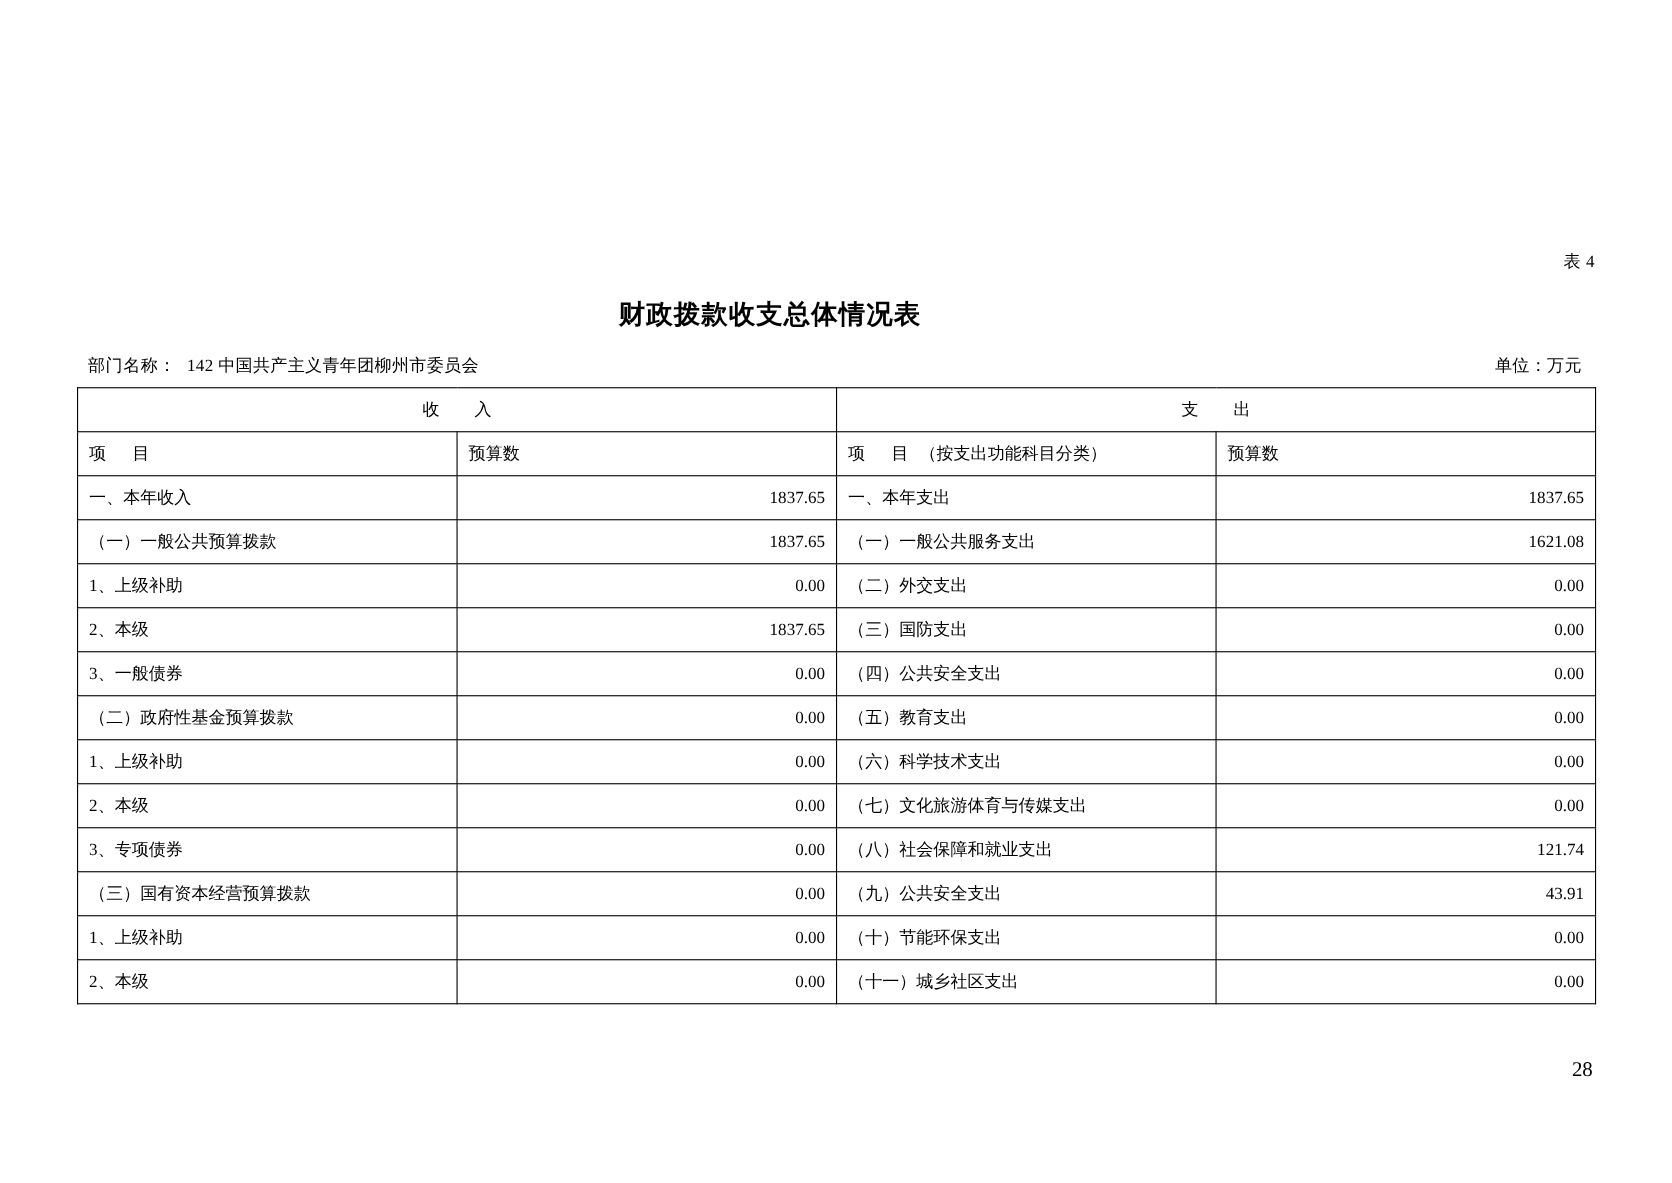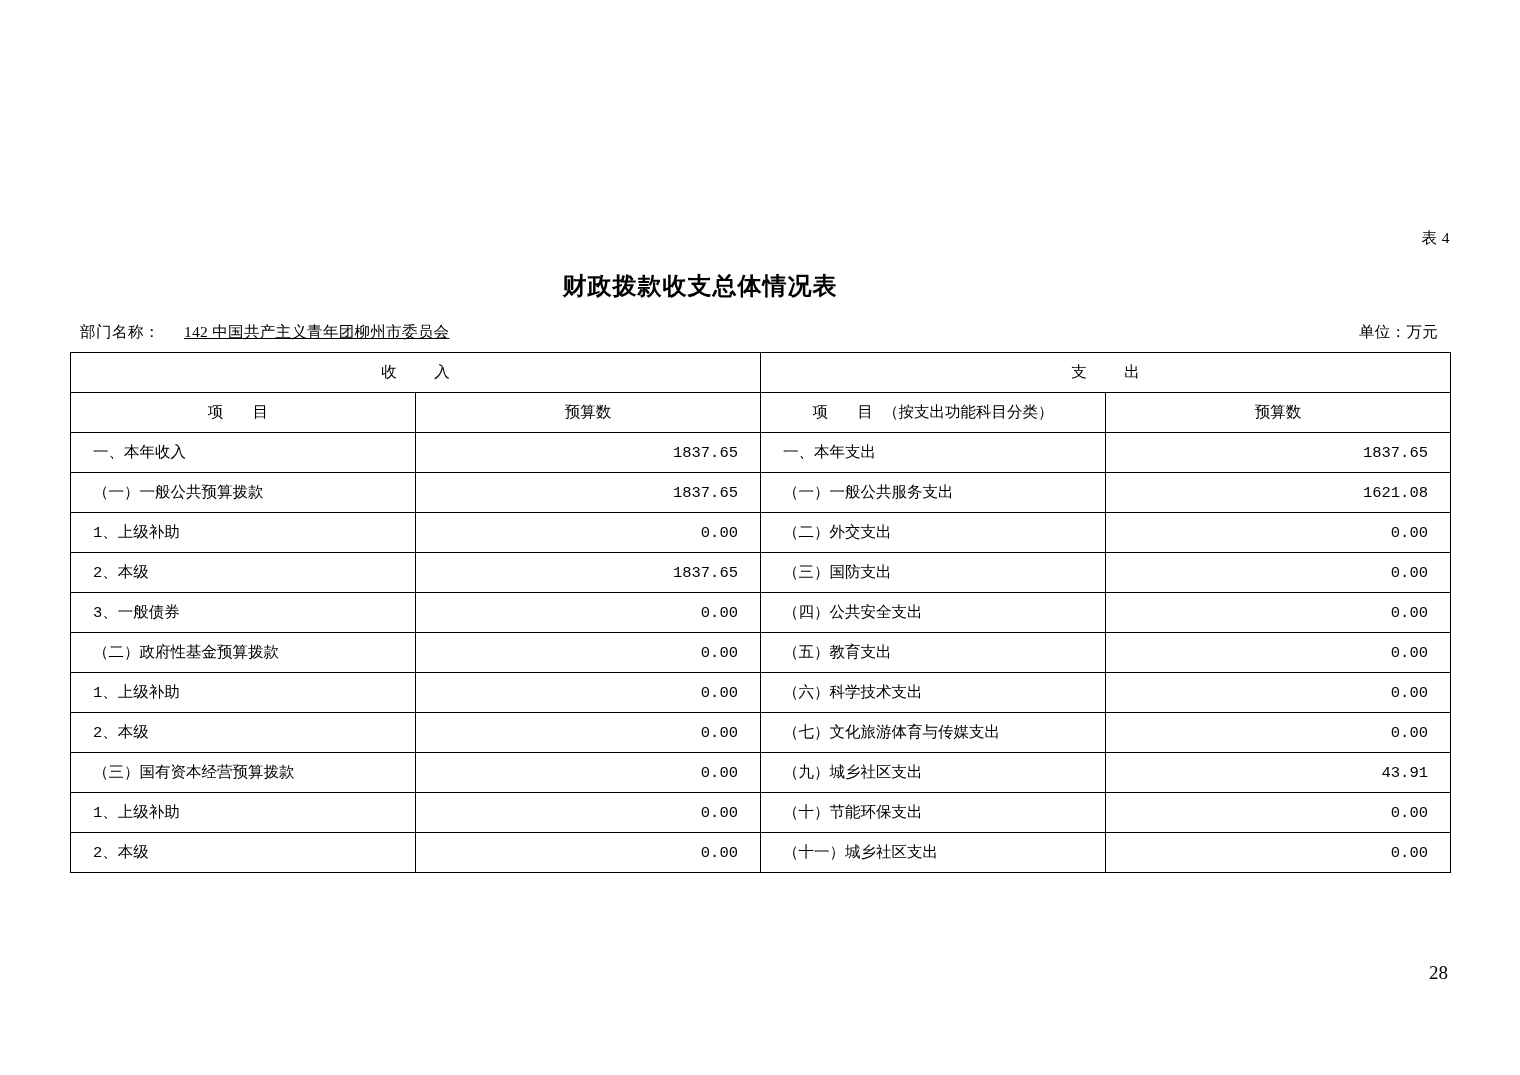--- a/index.html
+++ b/index.html
@@ -51,54 +51,52 @@
     left: 10px;
     top: 0;
     white-space: nowrap;
   }
   .meta-left .dept-label {
     font-weight: normal;
     letter-spacing: 0.5px;
     text-align: center;
   }
   .meta-left .dept-value {
-    margin-left: 24px;
+    margin-left: 10px;
     letter-spacing: 0.3px;
-    text-decoration: underline;
   }
   .meta-right {
     position: absolute;
     right: 12px;
     top: 0;
     white-space: nowrap;
     letter-spacing: 0.3px;
   }
   table.budget {
     position: absolute;
     left: 70px;
     top: 352px;
     width: 1380px;
     border-collapse: collapse;
     table-layout: fixed;
   }
   table.budget td {
     border: 1px solid #000000;
     height: 39px;
     font-size: 15.5px;
-    padding: 0 22px;
+    padding: 0 10px;
     vertical-align: middle;
-    font-family: Liberation Mono, monospace;
   }
   td.grp {
     text-align: center;
     letter-spacing: 14px;
     text-indent: 14px;
   }
   td.colhead {
-    text-align: center;
+    text-align: left;
   }
   td.colhead .sp {
     letter-spacing: 10px;
     text-indent: 10px;
   }
   td.item {
     text-align: left;
   }
   td.num {
     text-align: right;
@@ -192,23 +190,29 @@
         <td class="item lvl1">（六）科学技术支出</td>
         <td class="num">0.00</td>
       </tr>
       <tr>
         <td class="item lvl2">2、本级</td>
         <td class="num">0.00</td>
         <td class="item lvl1">（七）文化旅游体育与传媒支出</td>
         <td class="num">0.00</td>
       </tr>
       <tr>
+        <td class="item lvl2">3、专项债券</td>
+        <td class="num">0.00</td>
+        <td class="item lvl1">（八）社会保障和就业支出</td>
+        <td class="num">121.74</td>
+      </tr>
+      <tr>
         <td class="item lvl1">（三）国有资本经营预算拨款</td>
         <td class="num">0.00</td>
-        <td class="item lvl1">（九）城乡社区支出</td>
+        <td class="item lvl1">（九）公共安全支出</td>
         <td class="num">43.91</td>
       </tr>
       <tr>
         <td class="item lvl2">1、上级补助</td>
         <td class="num">0.00</td>
         <td class="item lvl1">（十）节能环保支出</td>
         <td class="num">0.00</td>
       </tr>
       <tr>
         <td class="item lvl2">2、本级</td>

